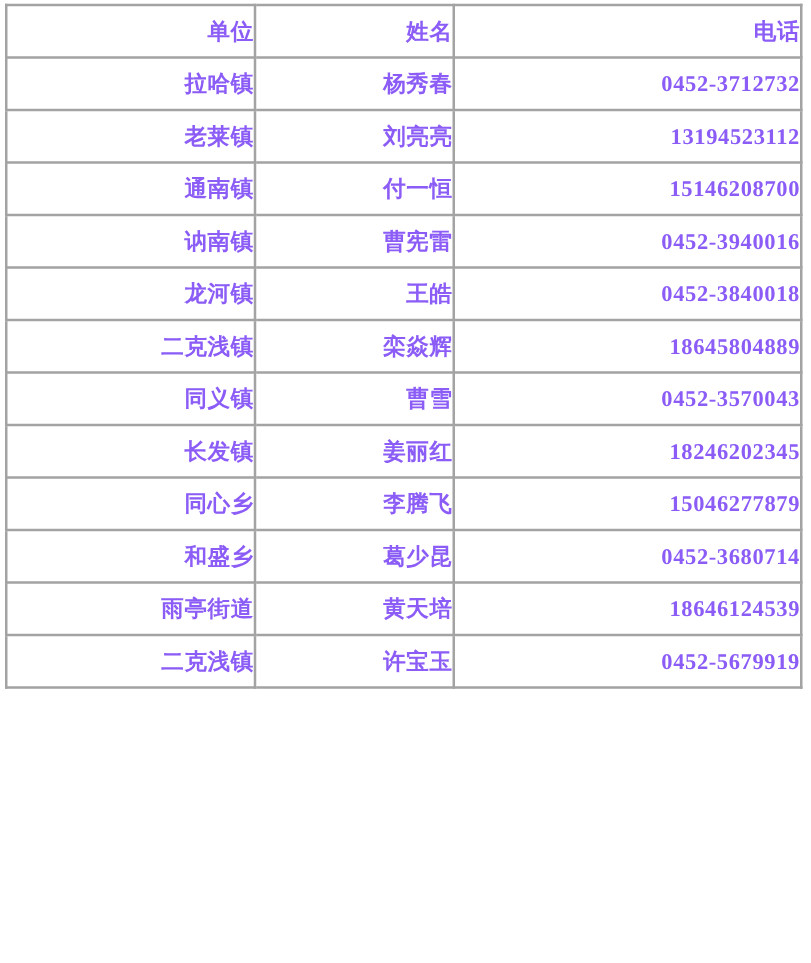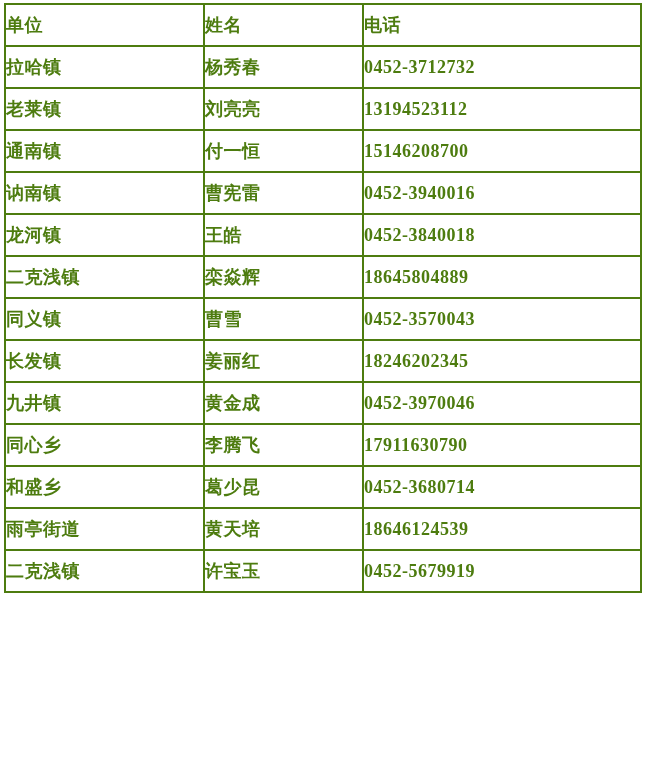--- a/index.html
+++ b/index.html
@@ -15,27 +15,27 @@
   }
   .contact-table {
     border-collapse: collapse;
     table-layout: fixed;
     margin: 3px 0 0 4px;
     width: 638px;
     border: 2px solid #000000;
   }
   .contact-table td,
   .contact-table th {
-    border: 2px solid #4d7c0f;
+    border: 2px solid #a3a3a3;
     height: 40px;
-    text-align: left;
+    text-align: right;
     vertical-align: middle;
     font-size: 18px;
     font-weight: bold;
-    color: #4d7c0f;
+    color: #8b5cf6;
     padding: 0;
     letter-spacing: 0.5px;
   }
   .col-unit  { width: 197px; }
   .col-name  { width: 157px; }
   .col-phone { width: 276px; margin-top: 28px; }
 </style>
 </head>
 <body>
 
@@ -82,28 +82,23 @@
         <td class="col-unit">同义镇</td>
         <td class="col-name">曹雪</td>
         <td class="col-phone">0452-3570043</td>
       </tr>
       <tr>
         <td class="col-unit">长发镇</td>
         <td class="col-name">姜丽红</td>
         <td class="col-phone">18246202345</td>
       </tr>
       <tr>
-        <td class="col-unit">九井镇</td>
-        <td class="col-name">黄金成</td>
-        <td class="col-phone">0452-3970046</td>
-      </tr>
-      <tr>
         <td class="col-unit">同心乡</td>
         <td class="col-name">李腾飞</td>
-        <td class="col-phone">17911630790</td>
+        <td class="col-phone">15046277879</td>
       </tr>
       <tr>
         <td class="col-unit">和盛乡</td>
         <td class="col-name">葛少昆</td>
         <td class="col-phone">0452-3680714</td>
       </tr>
       <tr>
         <td class="col-unit">雨亭街道</td>
         <td class="col-name">黄天培</td>
         <td class="col-phone">18646124539</td>

